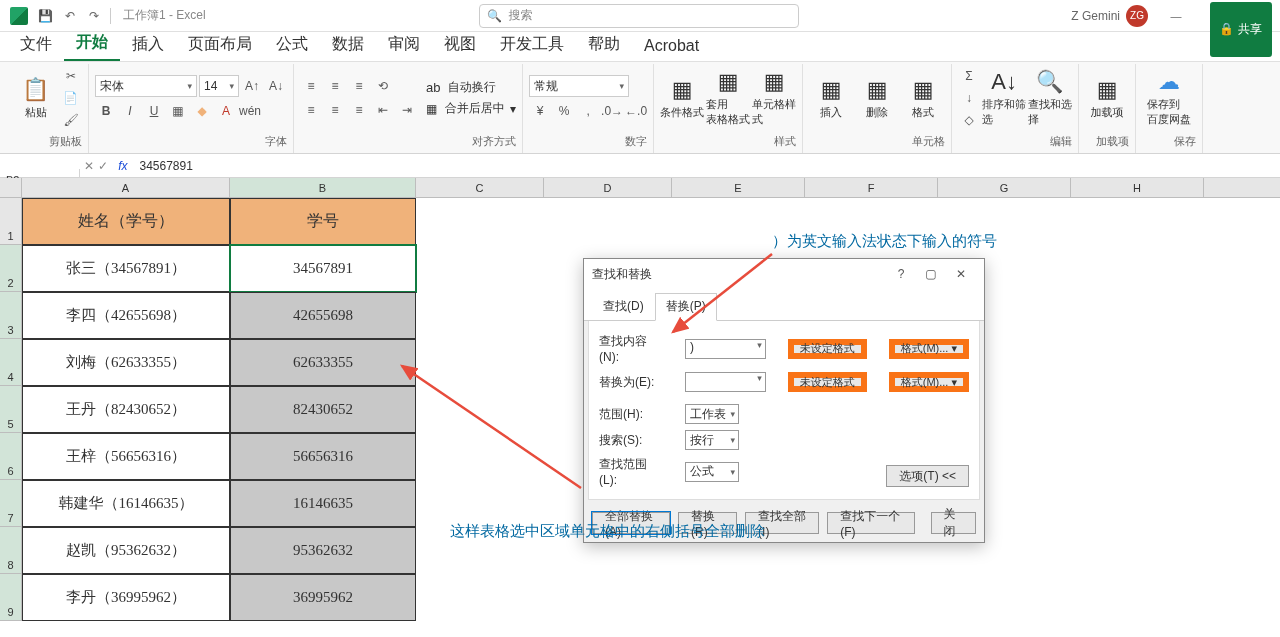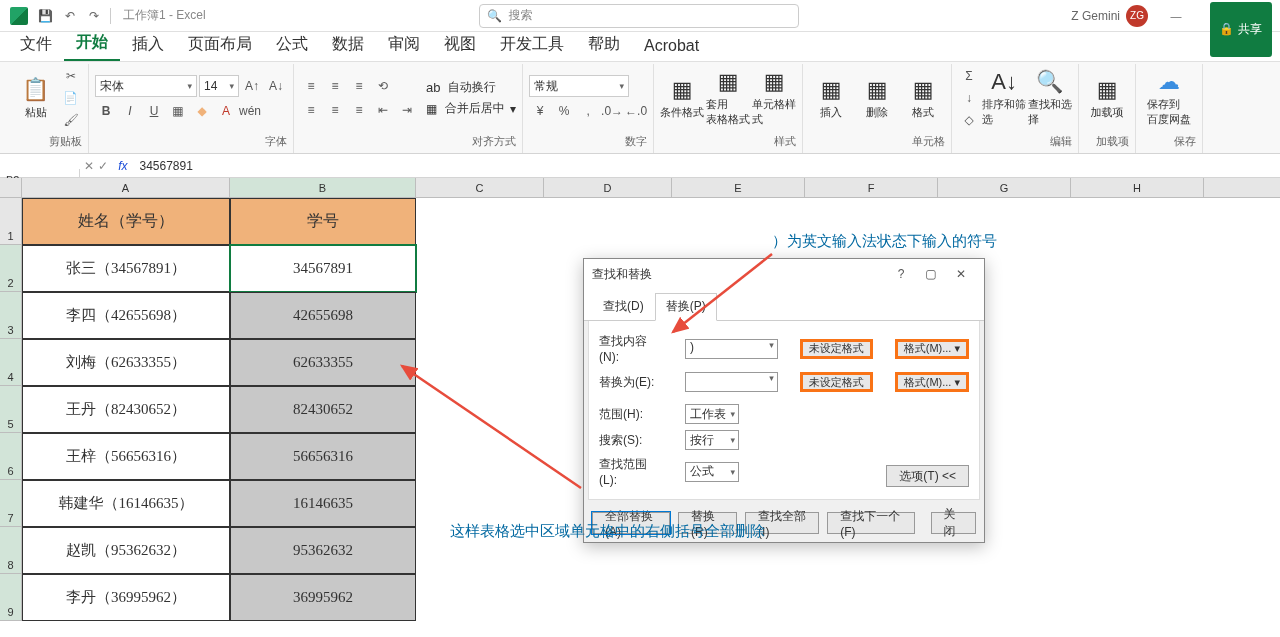--- a/index.html
+++ b/index.html
@@ -66,21 +66,21 @@
     .dialog-title .dbtn { width: 30px; text-align: center; font-size: 12px; color: #555; cursor: pointer; }
     .dialog-tabs { display: flex; padding: 4px 8px 0 8px; background: #fff; border-bottom: 1px solid #ccc; }
     .dialog-tab { padding: 4px 10px; border: 1px solid transparent; font-size: 12px; cursor: pointer; }
     .dialog-tab.active { border-color: #ccc; border-bottom-color: #fff; background: #fff; margin-bottom: -1px; }
     .dialog-body { padding: 12px 10px; background: #fff; margin: 0 4px 4px 4px; border: 1px solid #ddd; border-top: none; display: flex; flex-direction: column; gap: 8px; }
     .d-row { display: flex; align-items: center; gap: 22px; }
     .d-label { width: 64px; text-align: left; }
     .d-input { flex: 1; border: 1px solid #999; height: 20px; padding: 0 4px; background: #fff; position: relative; }
     .d-select { width: 54px; border: 1px solid #999; height: 20px; padding: 0 4px; background: #fff; display: flex; align-items: center; position: relative; }
     .d-select::after { content: "▾"; position: absolute; right: 3px; font-size: 9px; color: #666; }
-    .d-btn-sm { border: 3px solid #f97316; background: #e8e8e8; height: 20px; padding: 0 6px; display: flex; align-items: center; font-size: 11px; cursor: pointer; }
+    .d-btn-sm { border: 6px solid #f97316; background: #e8e8e8; height: 20px; padding: 0 6px; display: flex; align-items: center; font-size: 11px; cursor: pointer; }
     .d-cb { display: flex; align-items: center; gap: 4px; }
     .d-cb input { width: 12px; height: 12px; }
     .dialog-buttons { display: flex; gap: 8px; padding: 8px; justify-content: flex-start; }
     .d-btn { border: 1px solid #999; background: #e8e8e8; height: 22px; padding: 0 12px; display: flex; align-items: center; cursor: pointer; font-size: 12px; }
     .d-btn.primary { outline: 1px solid #0078d4; }
     
     .annotation { position: absolute; color: #0369a1; font-size: 15px; font-family: "SimSun", serif; }
     .arrow { position: absolute; pointer-events: none; }
   </style>
 </head>

